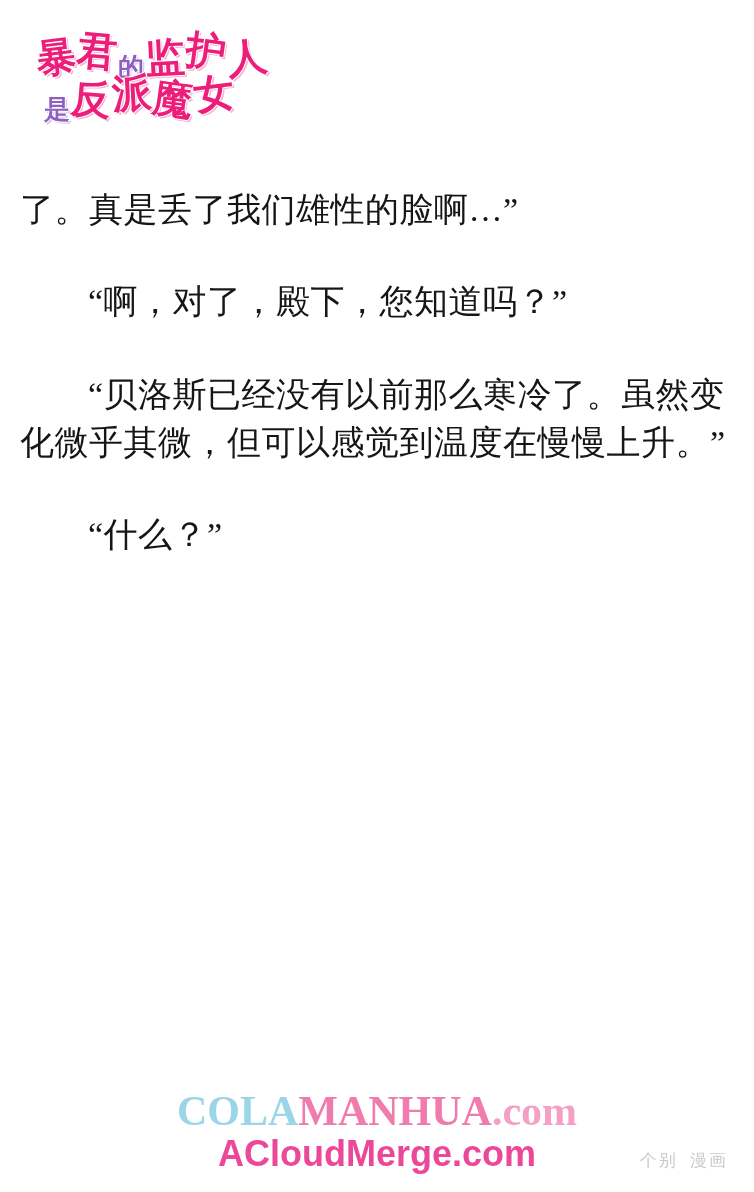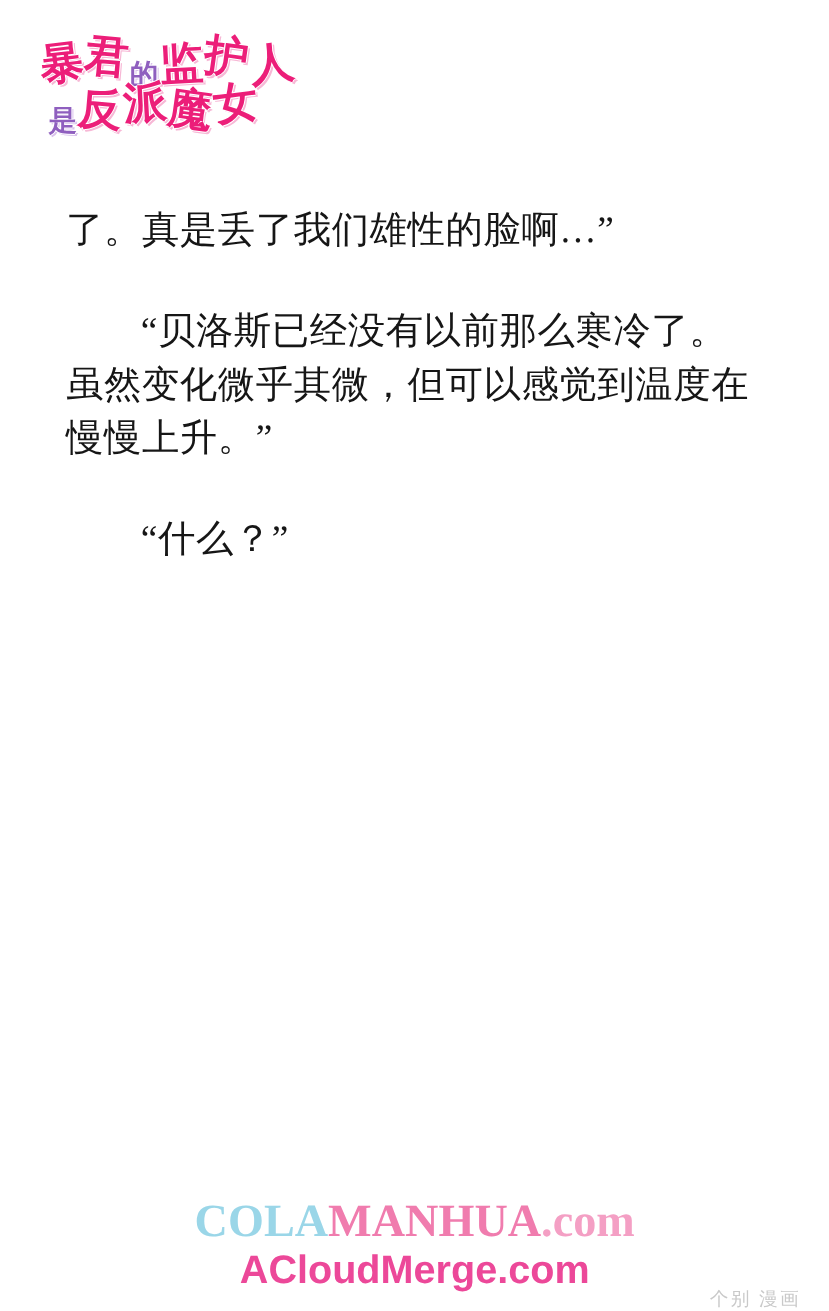--- a/index.html
+++ b/index.html
@@ -71,21 +71,21 @@
   .ch.tilt-d { transform: rotate(8deg); }
   .ch.raise  { position: relative; top: -6px; }
   .ch.drop   { position: relative; top: 5px; }
 
   
   .novel-text {
     position: absolute;
     left: 0;
     top: 186px;
     width: 754px;
-    padding: 0 60px;
+    padding: 0 20px;
     box-sizing: border-box;
     font-size: 34px;
     line-height: 1.42;
     color: #161616;
     letter-spacing: 0.5px;
   }
   .para {
     margin: 0 0 44px 0;
     text-indent: 2em;
     white-space: pre-wrap;
@@ -117,41 +117,42 @@
     line-height: 1.15;
     letter-spacing: 0px;
   }
   .wm-cola { color: #9ad6e8; font-weight: bold; }
   .wm-manhua { color: #f07cae; font-weight: bold; }
   .wm-dotcom { color: #f49fc4; font-weight: bold; }
 
   .wm-cn {
     position: absolute;
     right: 26px;
-    bottom: 0;
-    font-family: Liberation Sans, sans-serif;
+    bottom: 20px;
+    font-family: Liberation Mono, monospace;
     font-size: 17px;
     color: #c9c9c9;
     letter-spacing: 2px;
   }
 </style>
 </head>
 <body>
 
 <div class="logo">
   <div class="logo-line logo-l1">
     <span class="ch pink tilt-a">暴</span><span class="ch pink tilt-b raise">君</span><span class="ch purple small drop">的</span><span class="ch pink tilt-c">监</span><span class="ch pink tilt-d raise">护</span><span class="ch pink tilt-a">人</span>
   </div>
   <div class="logo-line logo-l2">
     <span class="ch purple small drop">是</span><span class="ch pink tilt-b">反</span><span class="ch pink tilt-c raise">派</span><span class="ch pink tilt-d">魔</span><span class="ch pink tilt-a raise">女</span>
   </div>
 </div>
 
 <div class="novel-text">
   <p class="para no-indent">了。真是丢了我们雄性的脸啊…”</p>
+  <p class="para">“啊，对了，殿下，您知道吗？”</p>
   <p class="para">“贝洛斯已经没有以前那么寒冷了。虽然变化微乎其微，但可以感觉到温度在慢慢上升。”</p>
   <p class="para">“什么？”</p>
 </div>
 
 <div class="watermark">
   <div class="wm-line1">
     <span class="wm-cola">COLA</span><span class="wm-manhua">MANHUA</span><span class="wm-dotcom">.com</span>
   </div>
   <div class="wm-line2">ACloudMerge.com</div>
 </div>

